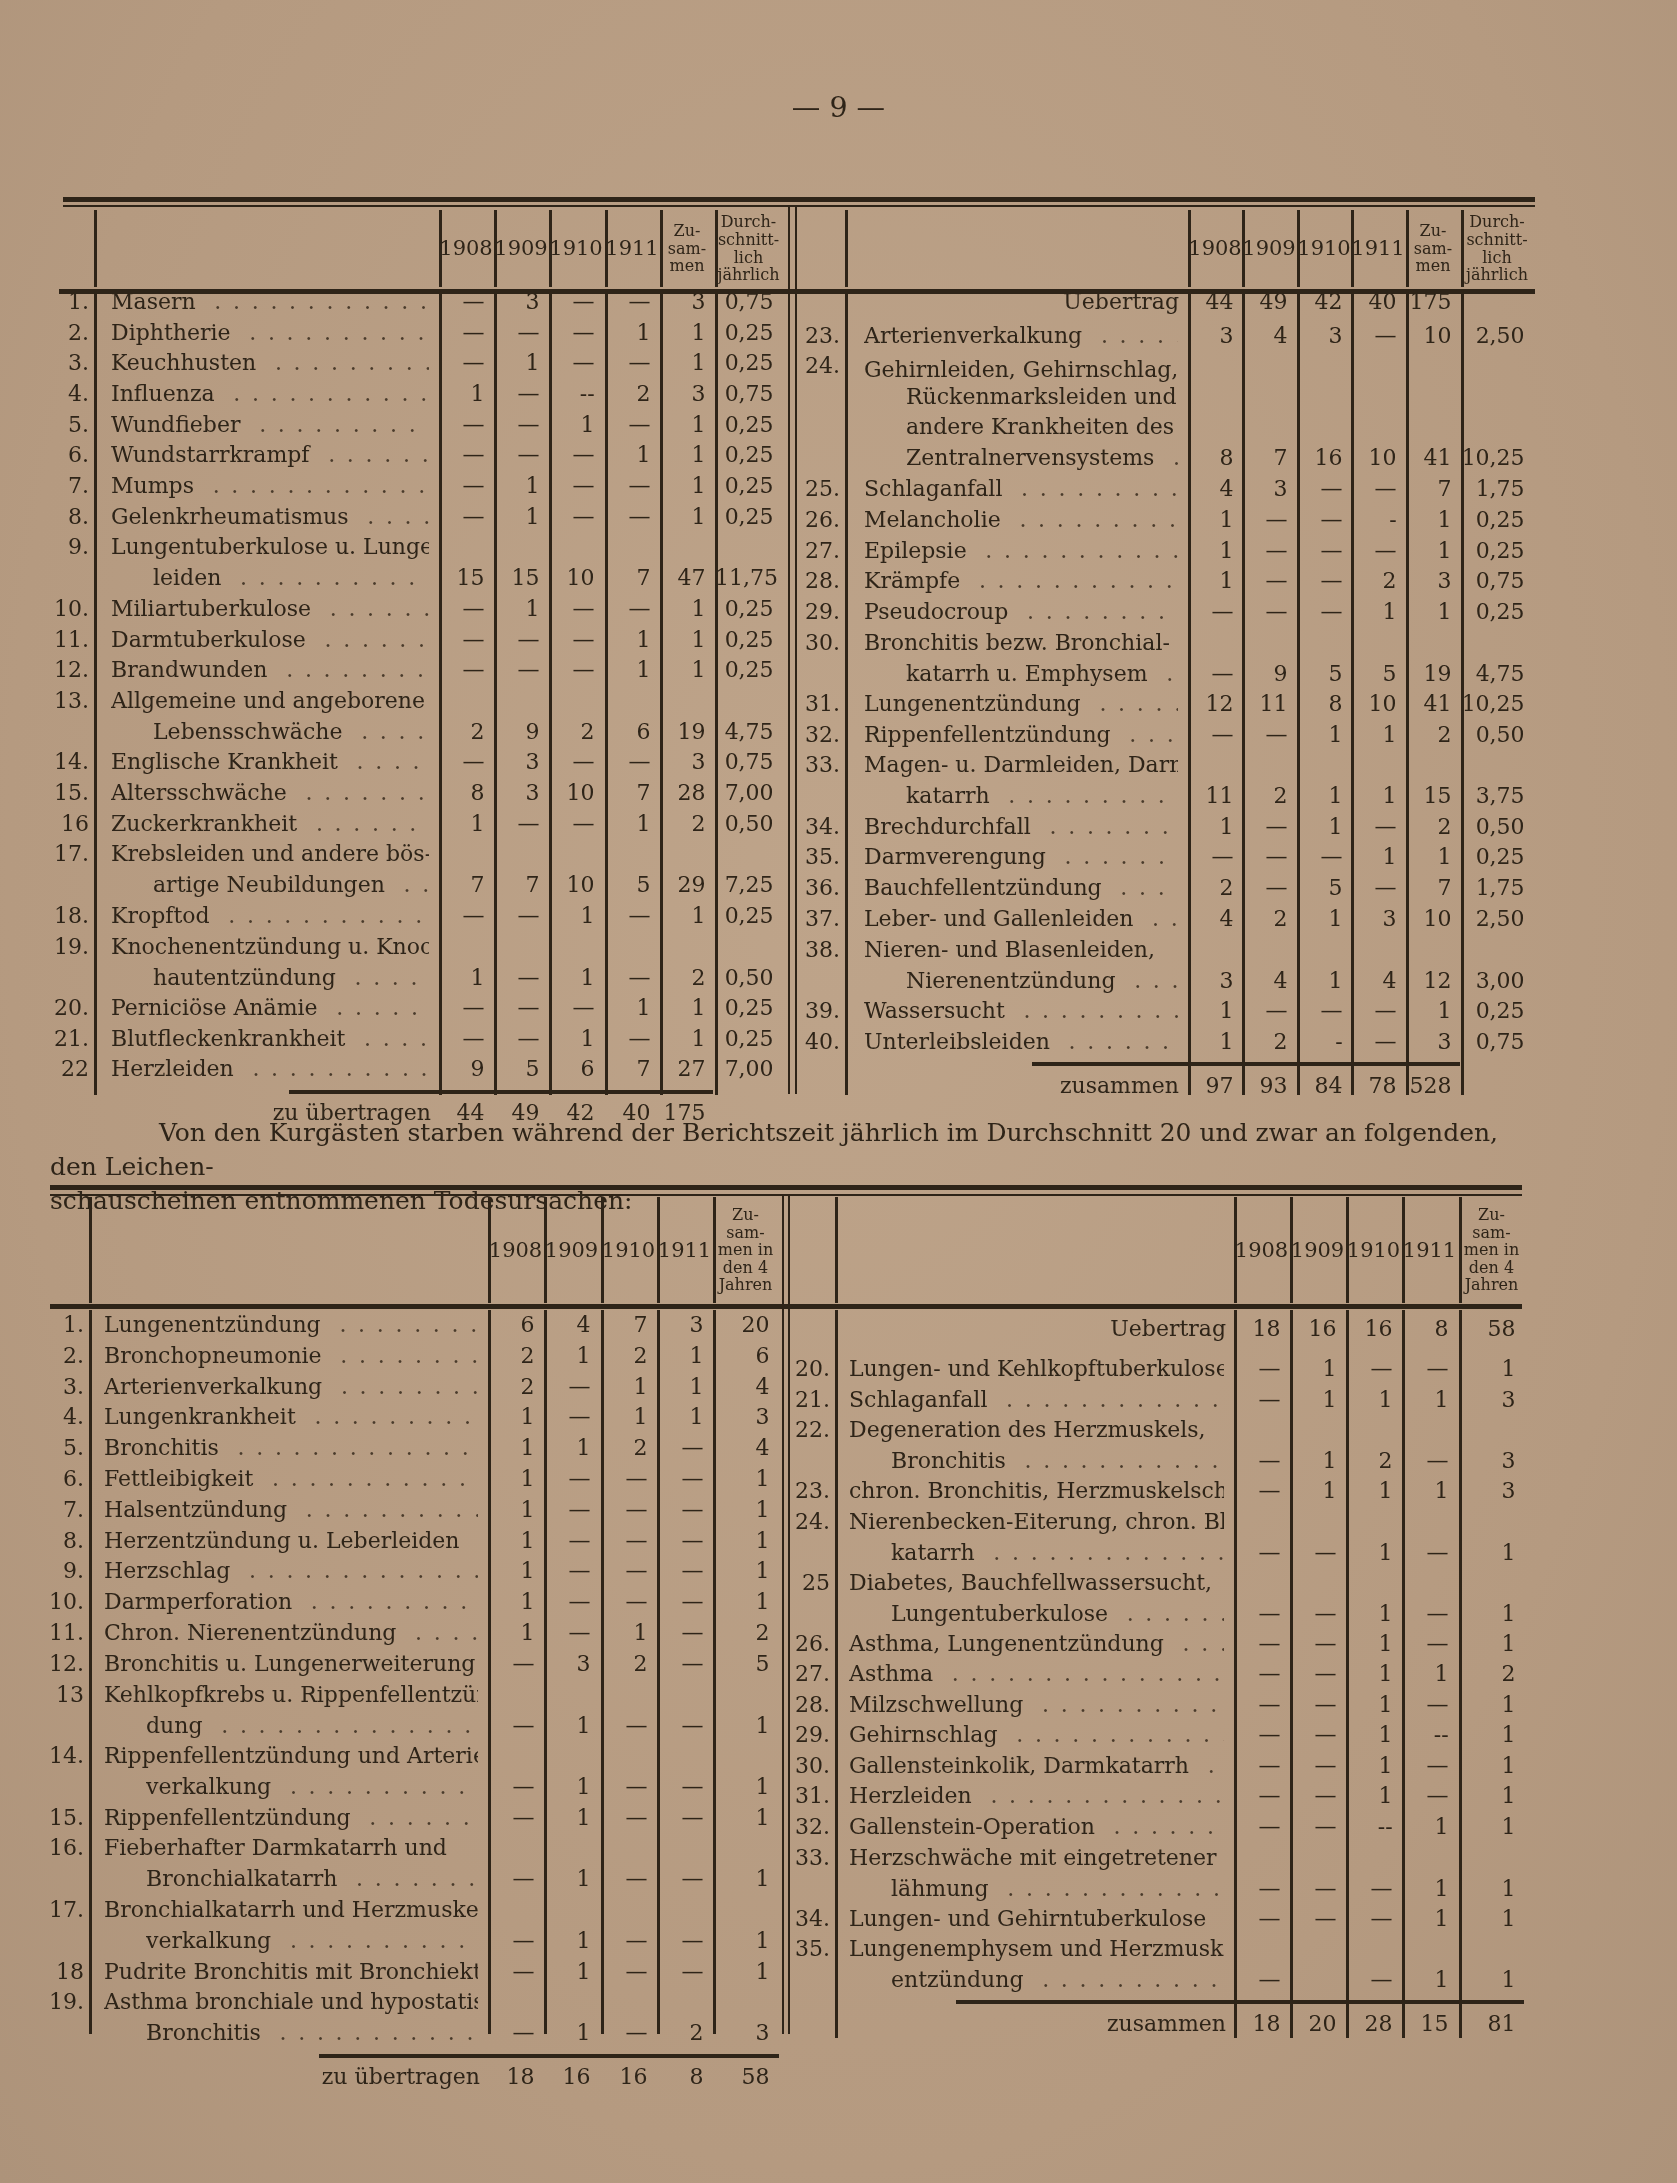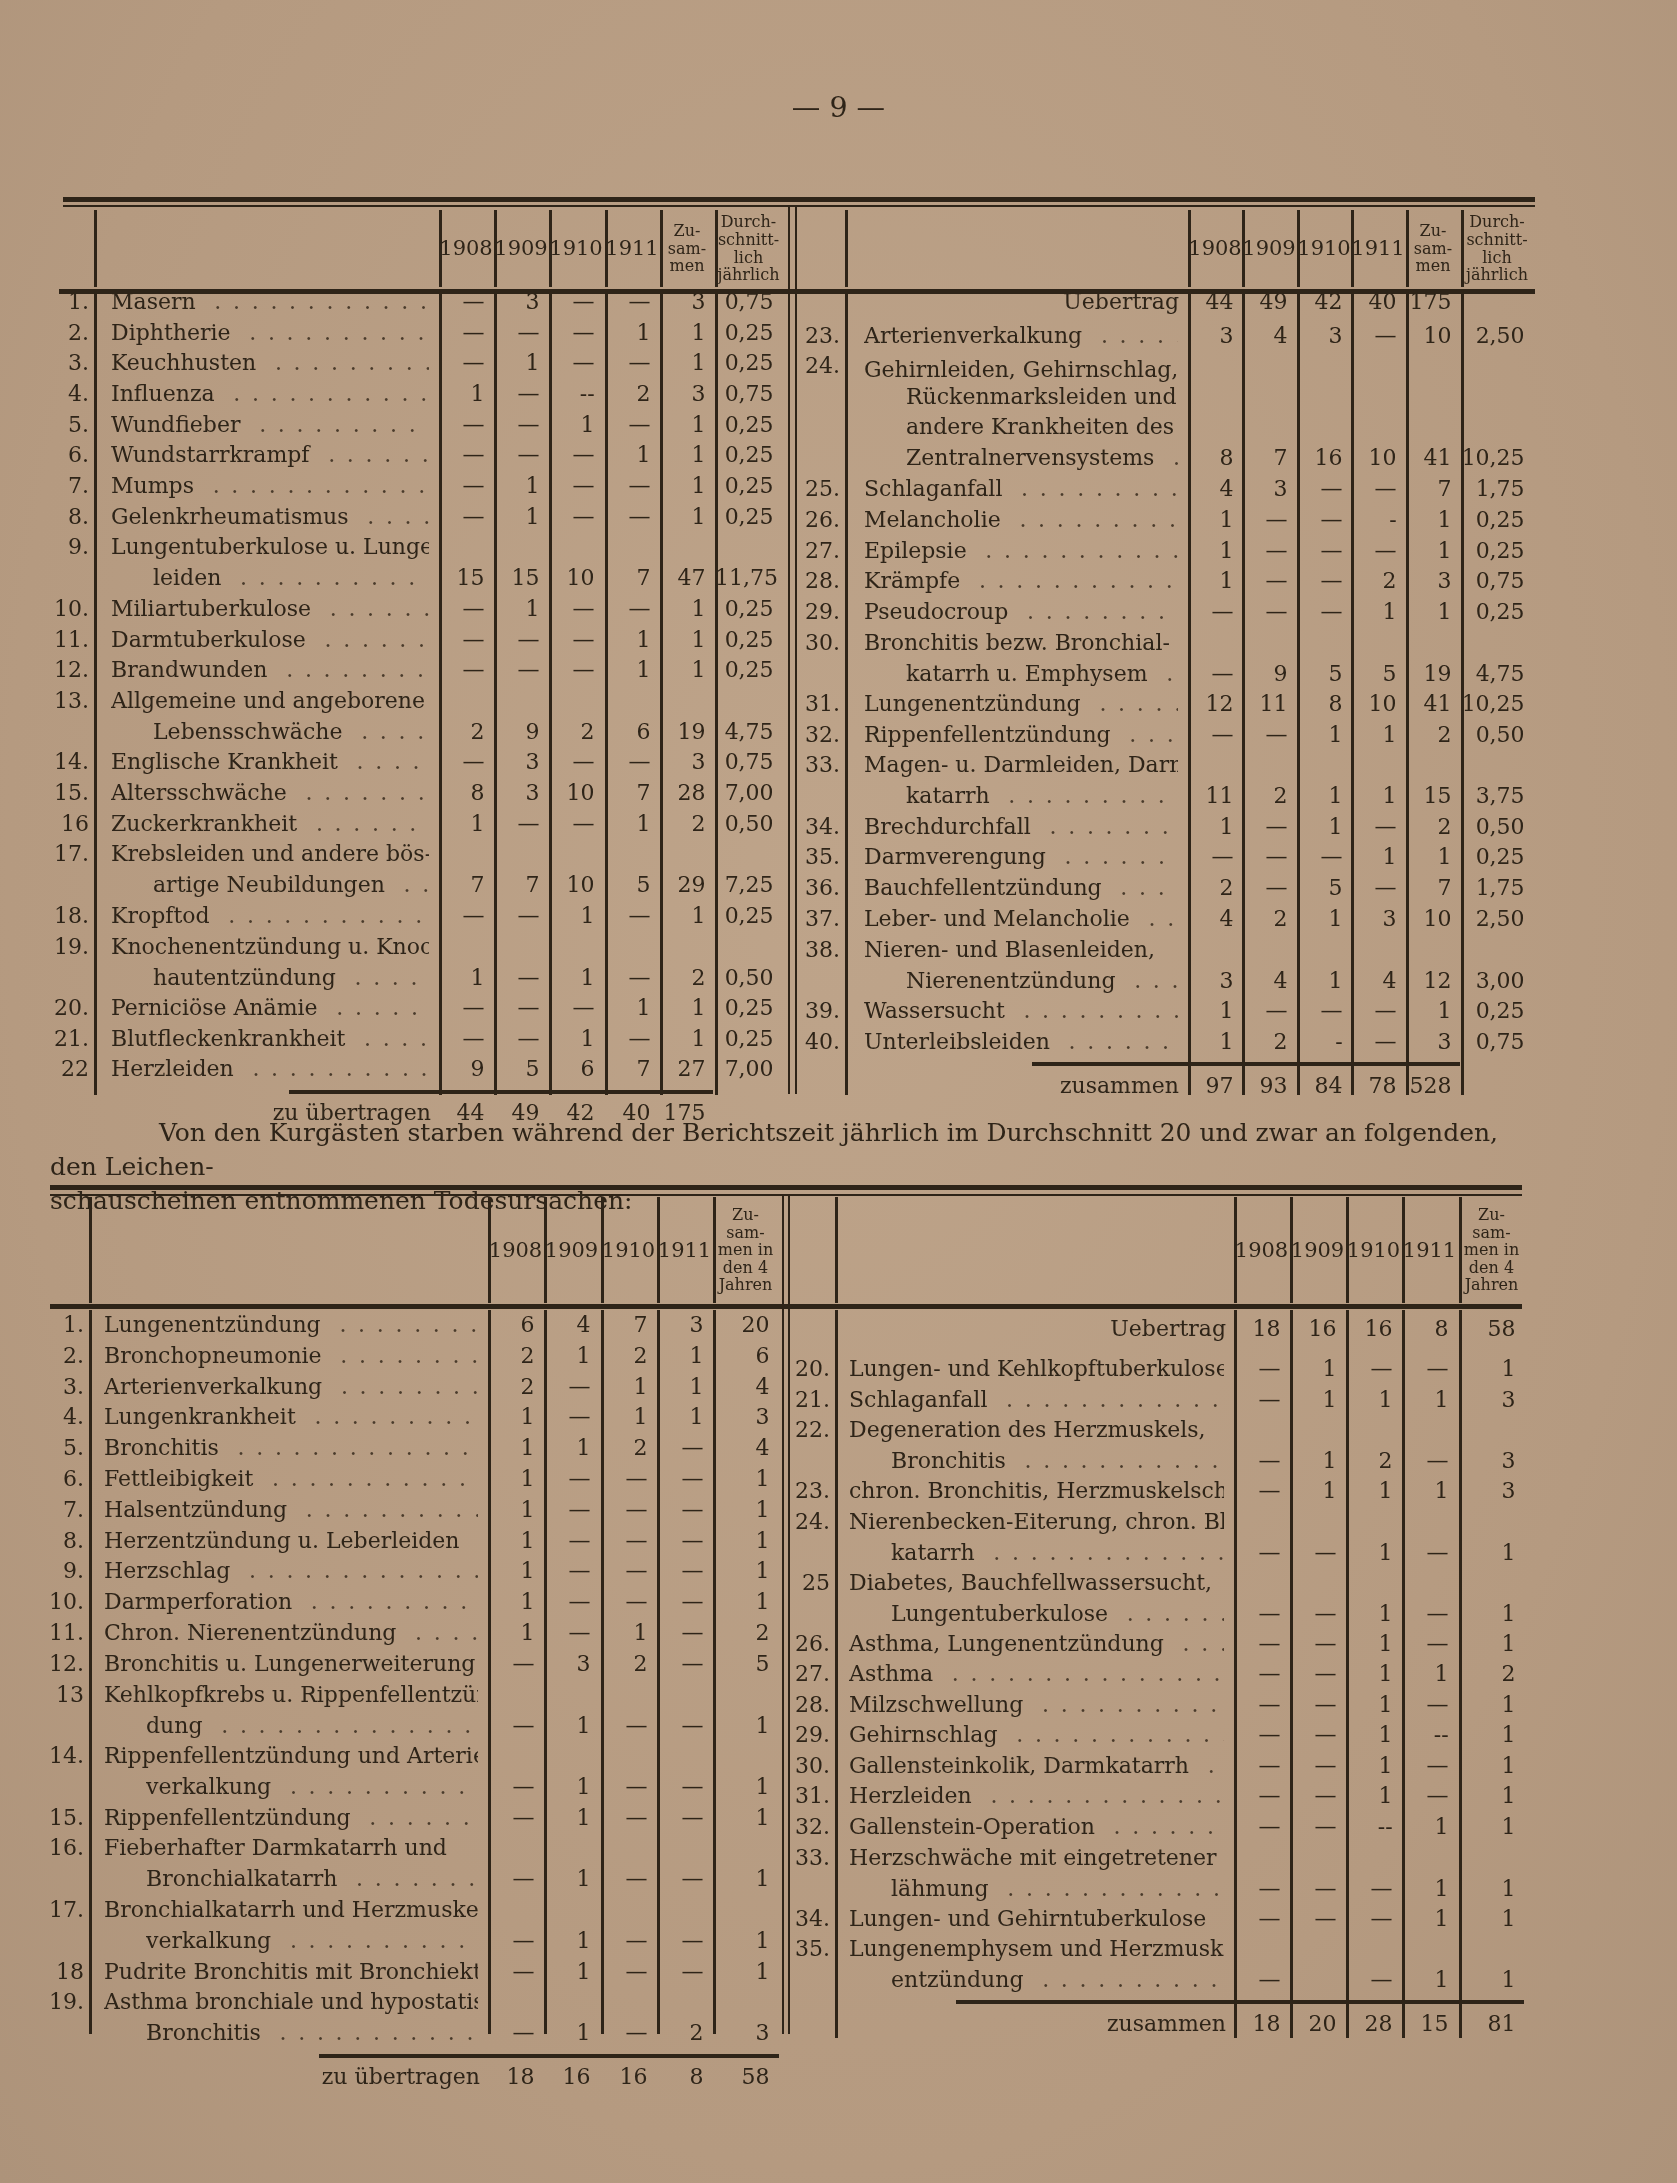--- a/index.html
+++ b/index.html
@@ -475,21 +475,21 @@
         <div class="t" style="left: 864px; top: 0px; width: 314px;"><span>Bauchfellentzündung</span><span class="dots"> ..........................</span></div>
         <div class="c" style="left: 1188px; width: 54px; top: 0px;">2</div>
         <div class="c" style="left: 1242px; width: 54px; top: 0px;">—</div>
         <div class="c" style="left: 1297px; width: 54px; top: 0px;">5</div>
         <div class="c" style="left: 1351px; width: 54px; top: 0px;">—</div>
         <div class="c" style="left: 1406px; width: 54px; top: 0px;">7</div>
         <div class="c" style="left: 1461px; width: 72px; top: 0px;">1,75</div>
       </div>
       <div class="row" style="left: 0px; top: 904px; width: 1678px; height: 31px;">
         <div class="n" style="left: 801px; width: 39px; top: 0px;">37.</div>
-        <div class="t" style="left: 864px; top: 0px; width: 314px;"><span>Leber- und Melancholie</span><span class="dots"> ..........................</span></div>
+        <div class="t" style="left: 864px; top: 0px; width: 314px;"><span>Leber- und Gallenleiden</span><span class="dots"> ..........................</span></div>
         <div class="c" style="left: 1188px; width: 54px; top: 0px;">4</div>
         <div class="c" style="left: 1242px; width: 54px; top: 0px;">2</div>
         <div class="c" style="left: 1297px; width: 54px; top: 0px;">1</div>
         <div class="c" style="left: 1351px; width: 54px; top: 0px;">3</div>
         <div class="c" style="left: 1406px; width: 54px; top: 0px;">10</div>
         <div class="c" style="left: 1461px; width: 72px; top: 0px;">2,50</div>
       </div>
       <div class="row" style="left: 0px; top: 935px; width: 1678px; height: 61px;">
         <div class="n" style="left: 801px; width: 39px; top: 0px;">38.</div>
         <div class="t" style="left: 864px; top: 0px; width: 314px;"><span>Nieren- und Blasenleiden,</span></div>

